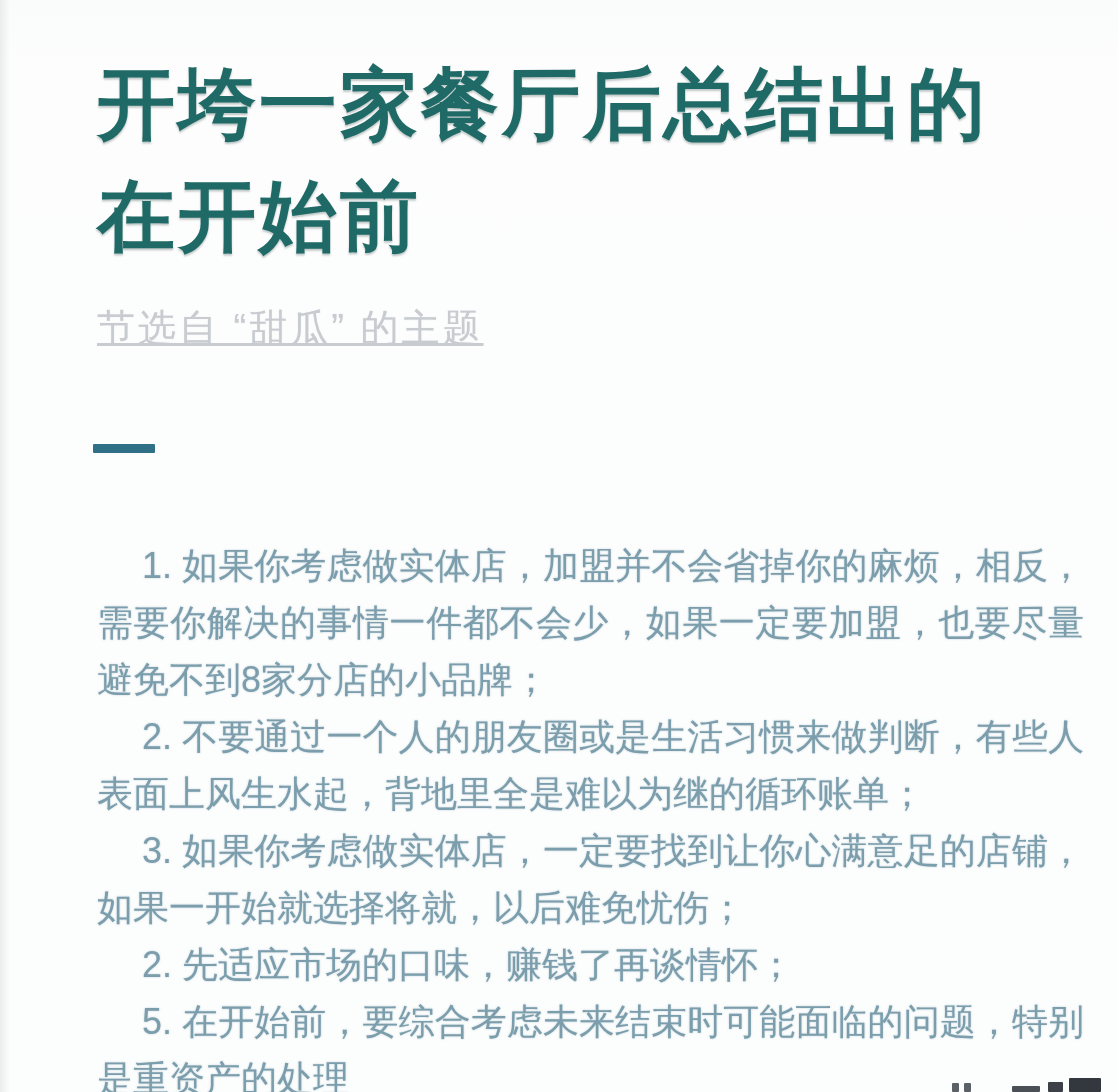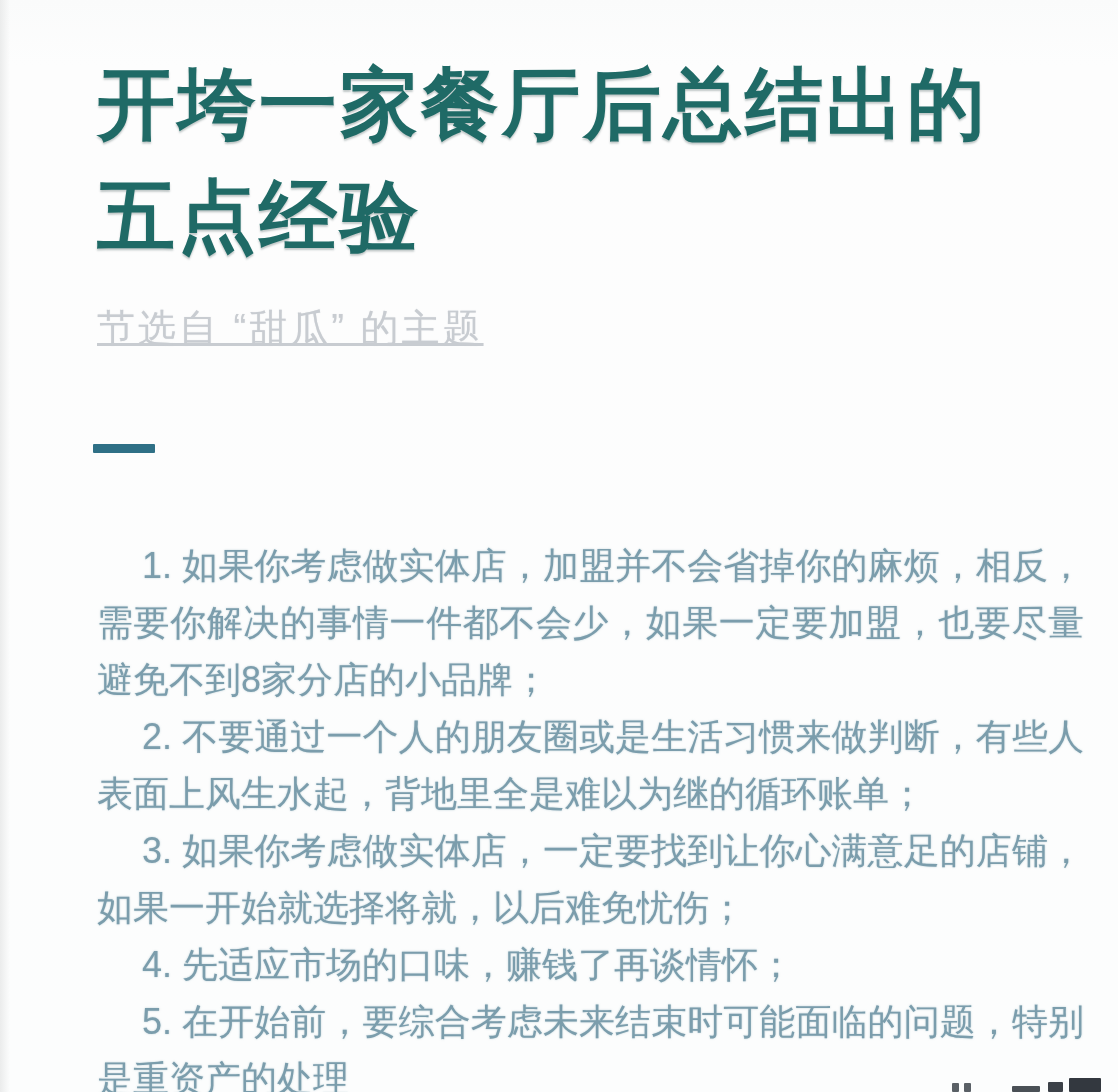--- a/index.html
+++ b/index.html
@@ -89,32 +89,32 @@
 </style>
 </head>
 <body>
 
 <div class="page">
   <div class="left-edge-shade"></div>
 
   <div class="content">
     <h1 class="article-title">
       <span>开垮一家餐厅后总结出的</span>
-      <span>五点经验</span>
+      <span>在开始前</span>
     </h1>
 
     <p class="article-subtitle">节选自 “甜瓜” 的主题</p>
 
     <div class="accent-divider"></div>
 
     <div class="article-body">
       <p>1. 如果你考虑做实体店，加盟并不会省掉你的麻烦，相反，需要你解决的事情一件都不会少，如果一定要加盟，也要尽量避免不到8家分店的小品牌；</p>
       <p>2. 不要通过一个人的朋友圈或是生活习惯来做判断，有些人表面上风生水起，背地里全是难以为继的循环账单；</p>
       <p>3. 如果你考虑做实体店，一定要找到让你心满意足的店铺，如果一开始就选择将就，以后难免忧伤；</p>
-      <p>4. 先适应市场的口味，赚钱了再谈情怀；</p>
+      <p>2. 先适应市场的口味，赚钱了再谈情怀；</p>
       <p>5. 在开始前，要综合考虑未来结束时可能面临的问题，特别是重资产的处理</p>
     </div>
   </div>
 
   <div class="watermark-fragment frag-1"></div>
   <div class="watermark-fragment frag-2"></div>
   <div class="watermark-fragment frag-3"></div>
   <div class="watermark-fragment frag-4"></div>
   <div class="watermark-fragment frag-5"></div>
 </div>

